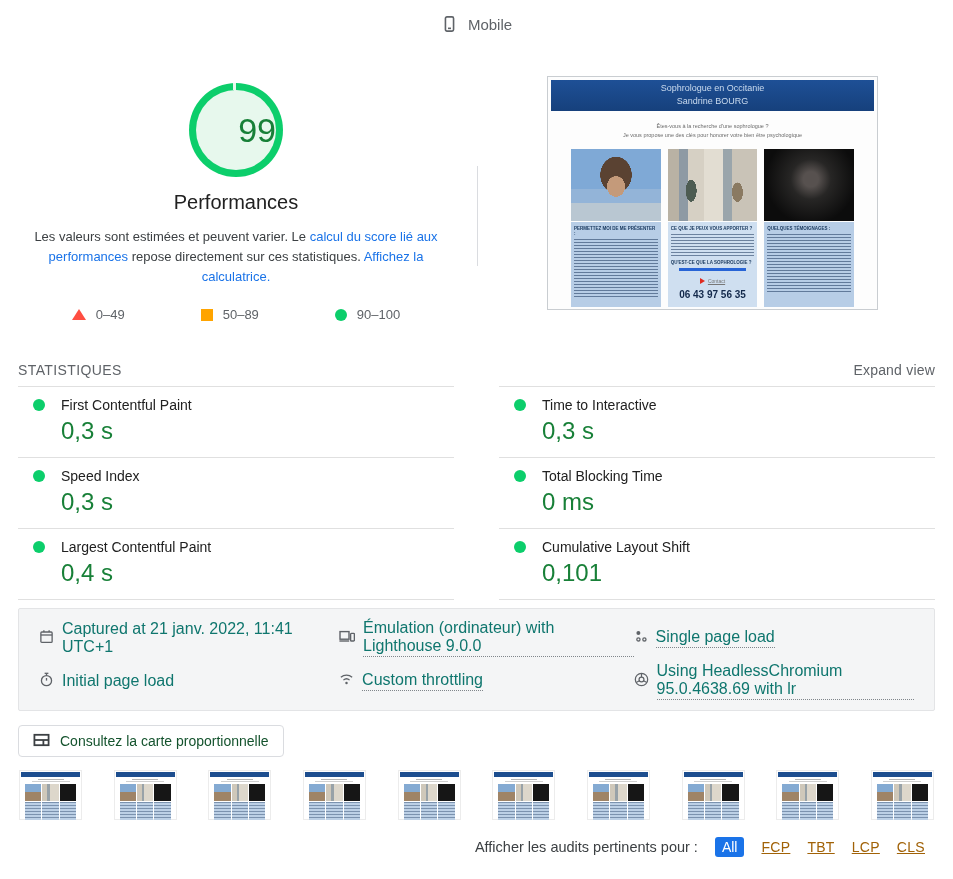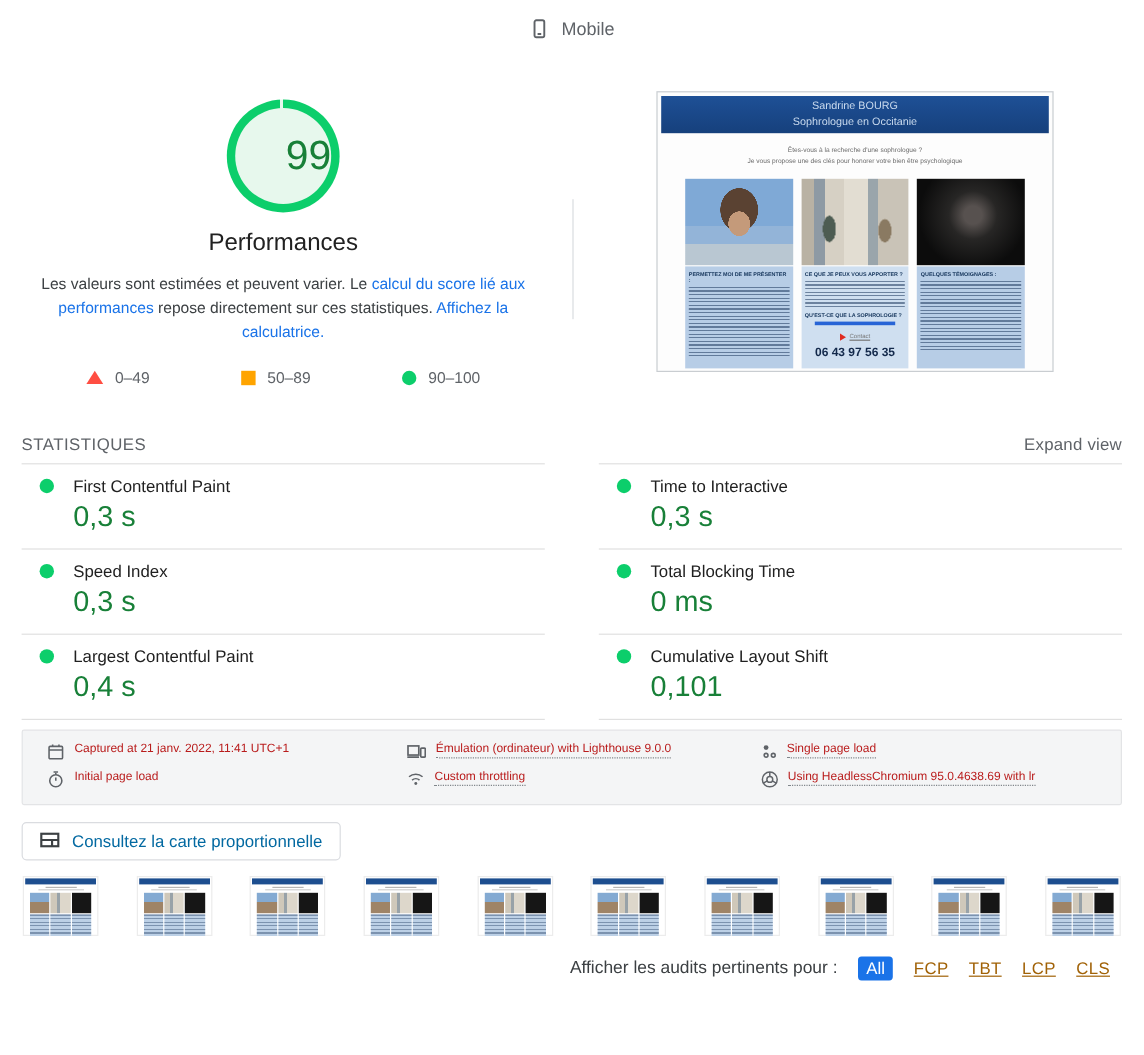--- a/index.html
+++ b/index.html
@@ -74,28 +74,28 @@
   .stats-grid { display: grid; grid-template-columns: 1fr 1fr; column-gap: 45px; margin: 0 18px; }
   .stats-colm { border-top: 1px solid #e0e0e0; }
   .metric { padding: 10px 0 12px; border-bottom: 1px solid #e0e0e0; }
   .metric-head { display: flex; align-items: center; gap: 16px; padding-left: 15px; }
   .metric-name { font-size: 14px; color: #212121; }
   .metric-value { margin-left: 43px; margin-top: 4px; font-size: 24px; color: #188038; }
 
   
   .env-bar { margin: 8px 18px 0; background: #f4f5f6; border: 1px solid #e3e4e6; border-radius: 2px;
     display: grid; grid-template-columns: 1.07fr 1.05fr 1fr; row-gap: 5px; padding: 10px 20px; }
-  .env-item { display: flex; align-items: flex-start; gap: 8px; font-size: 10px; color: #b91c1c; }
+  .env-item { display: flex; align-items: center; gap: 8px; font-size: 16px; color: #0f766e; }
   .env-item svg { flex: none; }
   .env-u { border-bottom: 1px dotted #80868b; padding-bottom: 1px; cursor: pointer; }
 
   
   .treemap-btn { display: inline-flex; align-items: center; gap: 10px; margin: 14px 0 0 18px;
     height: 32px; padding: 0 14px; background: #fff; border: 1px solid #dadce0; border-radius: 4px;
-    font-size: 14px; color: #0369a1; cursor: pointer; }
+    font-size: 14px; color: #14532d; cursor: pointer; }
 
   
   .filmstrip { display: flex; justify-content: space-between; margin: 13px 19px 0; }
   .thumb { width: 63px; height: 50px; background: #fff; border: 1px solid #ececec; padding: 1px; }
   .t-bar { height: 5px; background: #1d4e8f; }
   .t-tag { height: 7px; background-image: linear-gradient(#b5b5b5,#b5b5b5), linear-gradient(#cfcfcf,#cfcfcf);
     background-repeat: no-repeat; background-size: 26px 1px, 38px 1px; background-position: 50% 2px, 50% 4px; }
   .t-cols, .t-text { display: flex; gap: 1px; margin: 0 4px; }
   .t-cols > div { flex: 1; height: 17px; }
   .t-p1 { background: linear-gradient(180deg,#84aad2 0 45%, #9f8467 45% 100%); }
@@ -157,22 +157,22 @@
       <div class="legend-item">
         <span class="dot"></span>
         <span>90–100</span>
       </div>
     </div>
   </div>
 
   <div class="preview-col">
     <div class="preview-box">
       <div class="site-header">
+        <div>Sophrologue en Occitanie</div>
         <div>Sandrine BOURG</div>
-        <div>Sophrologue en Occitanie</div>
       </div>
       <div class="site-tagline">
         <div>Êtes-vous à la recherche d'une sophrologue ?</div>
         <div>Je vous propose une des clés pour honorer votre bien être psychologique</div>
       </div>
       <div class="site-cols">
         <div class="site-col">
           <div class="site-photo tp-woman"></div>
           <div class="site-text">
             <span class="site-h">PERMETTEZ MOI DE ME PRÉSENTER :</span>

